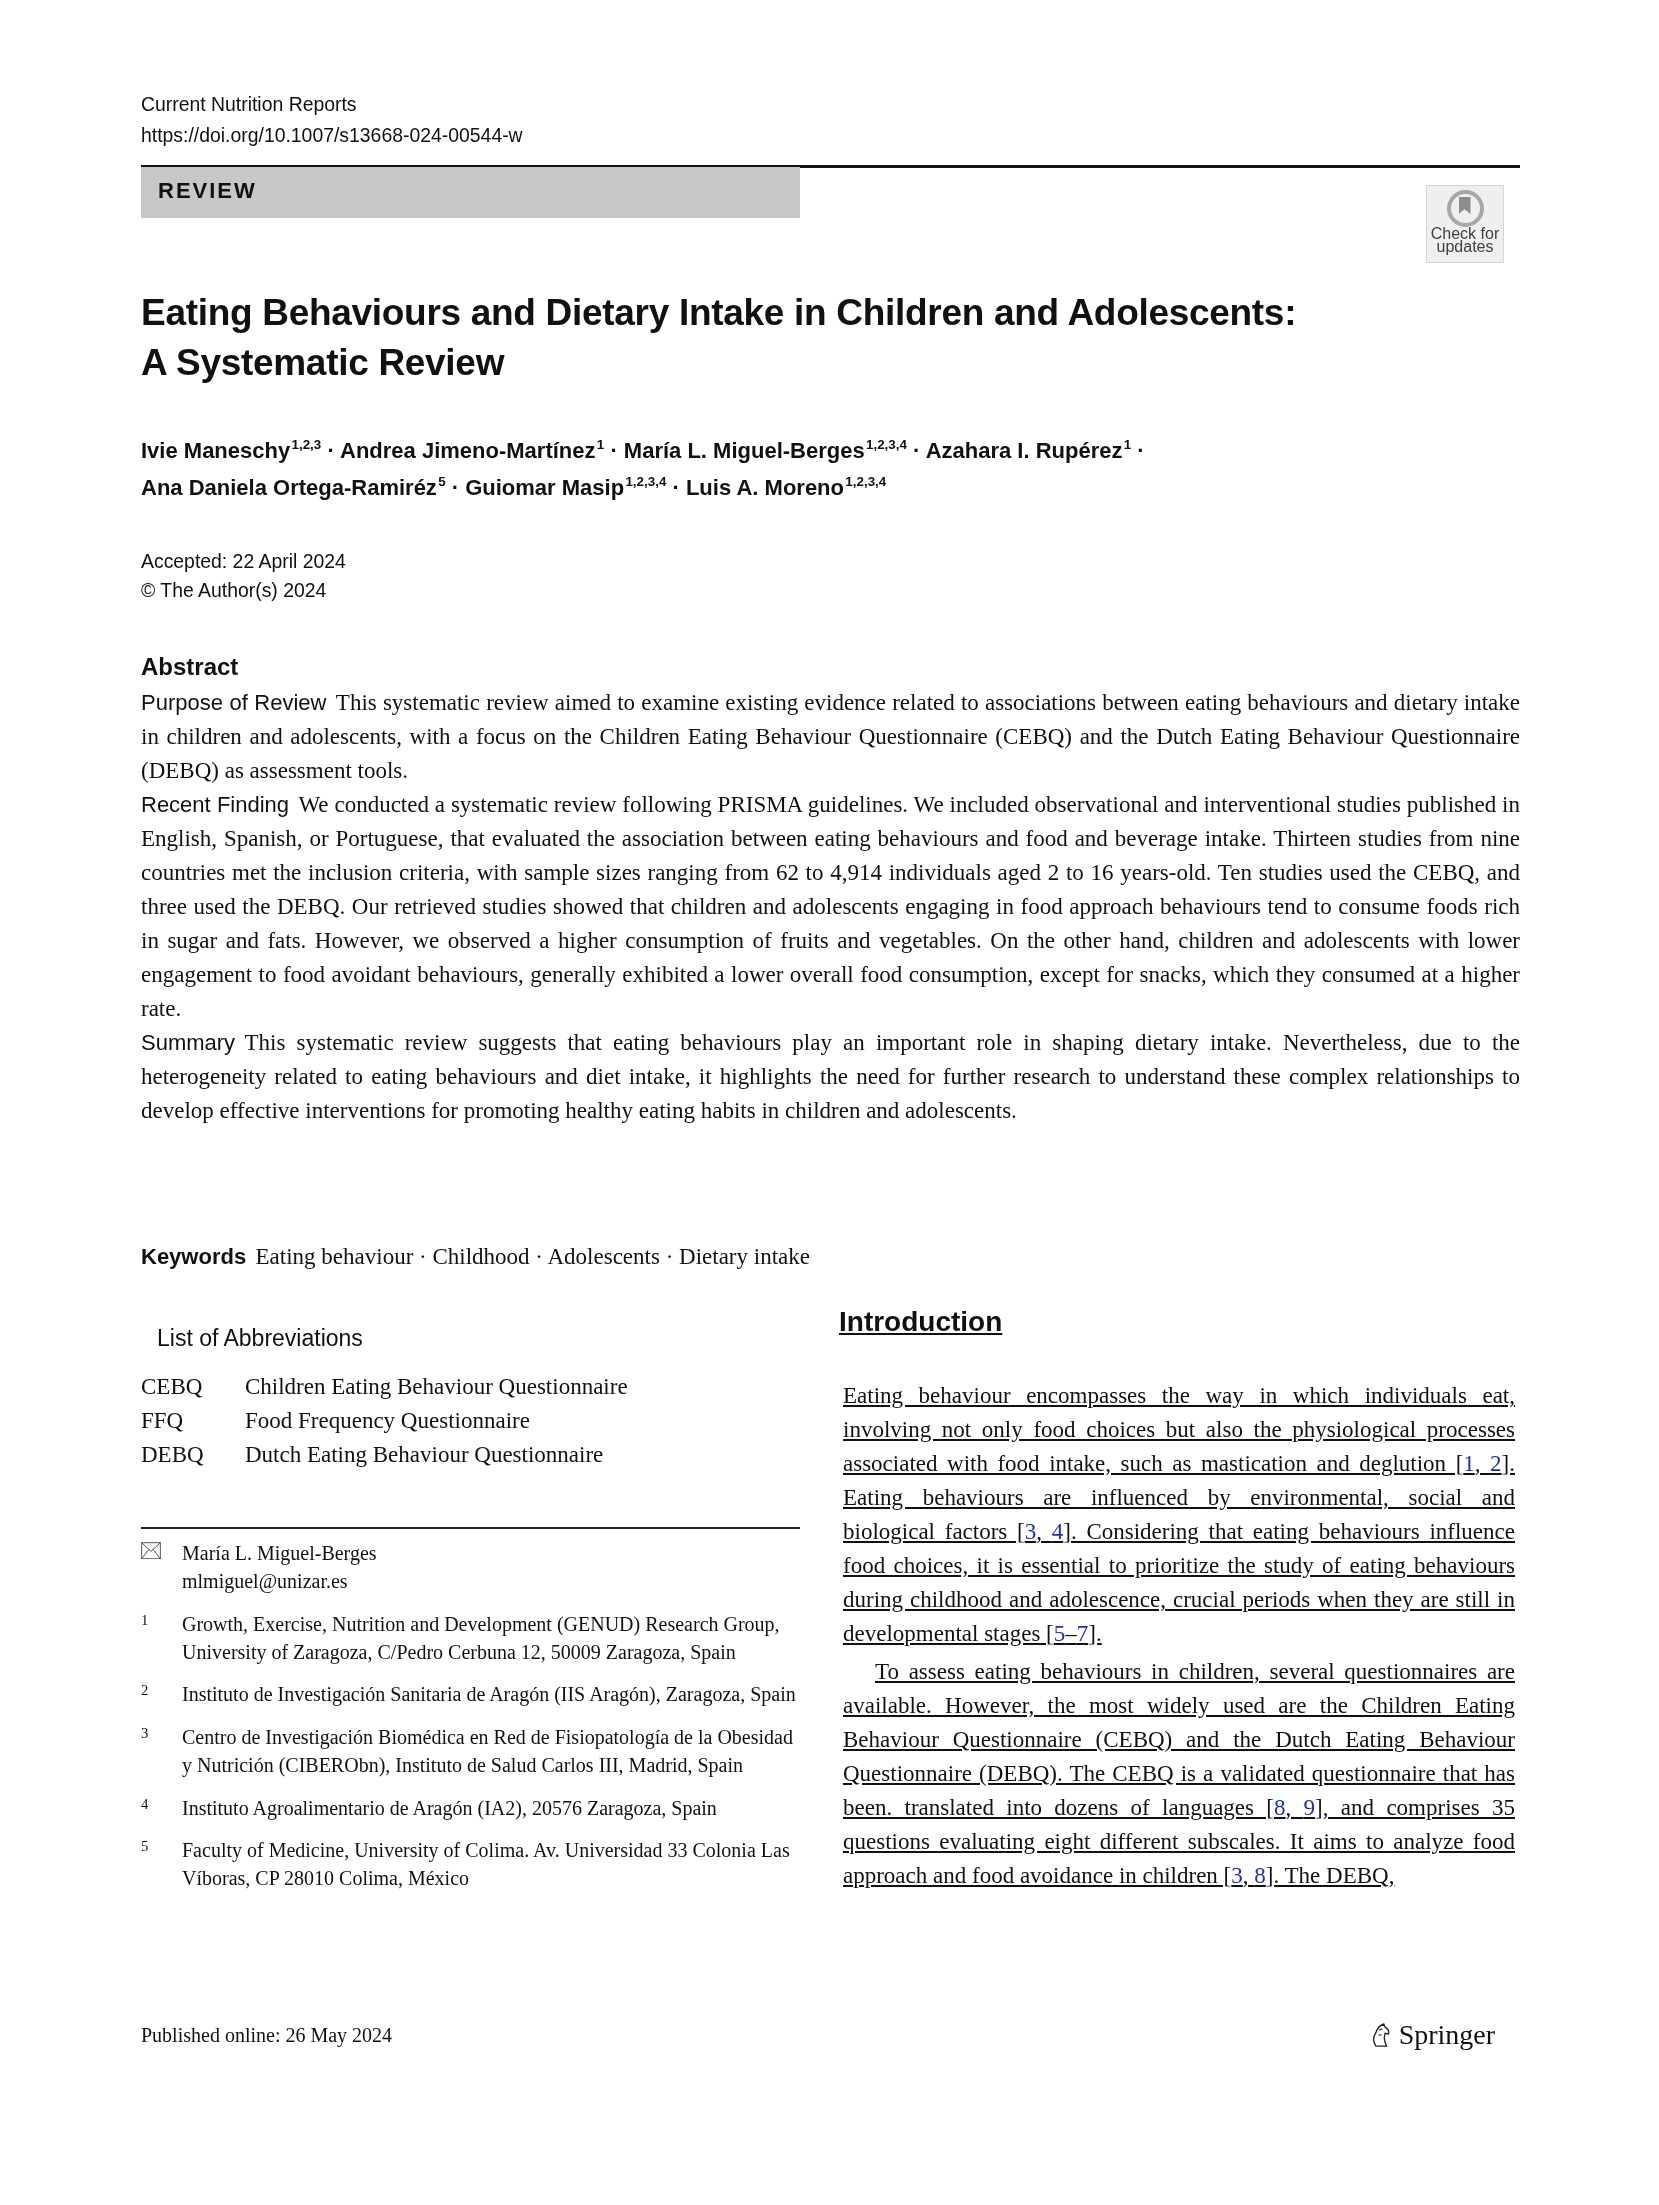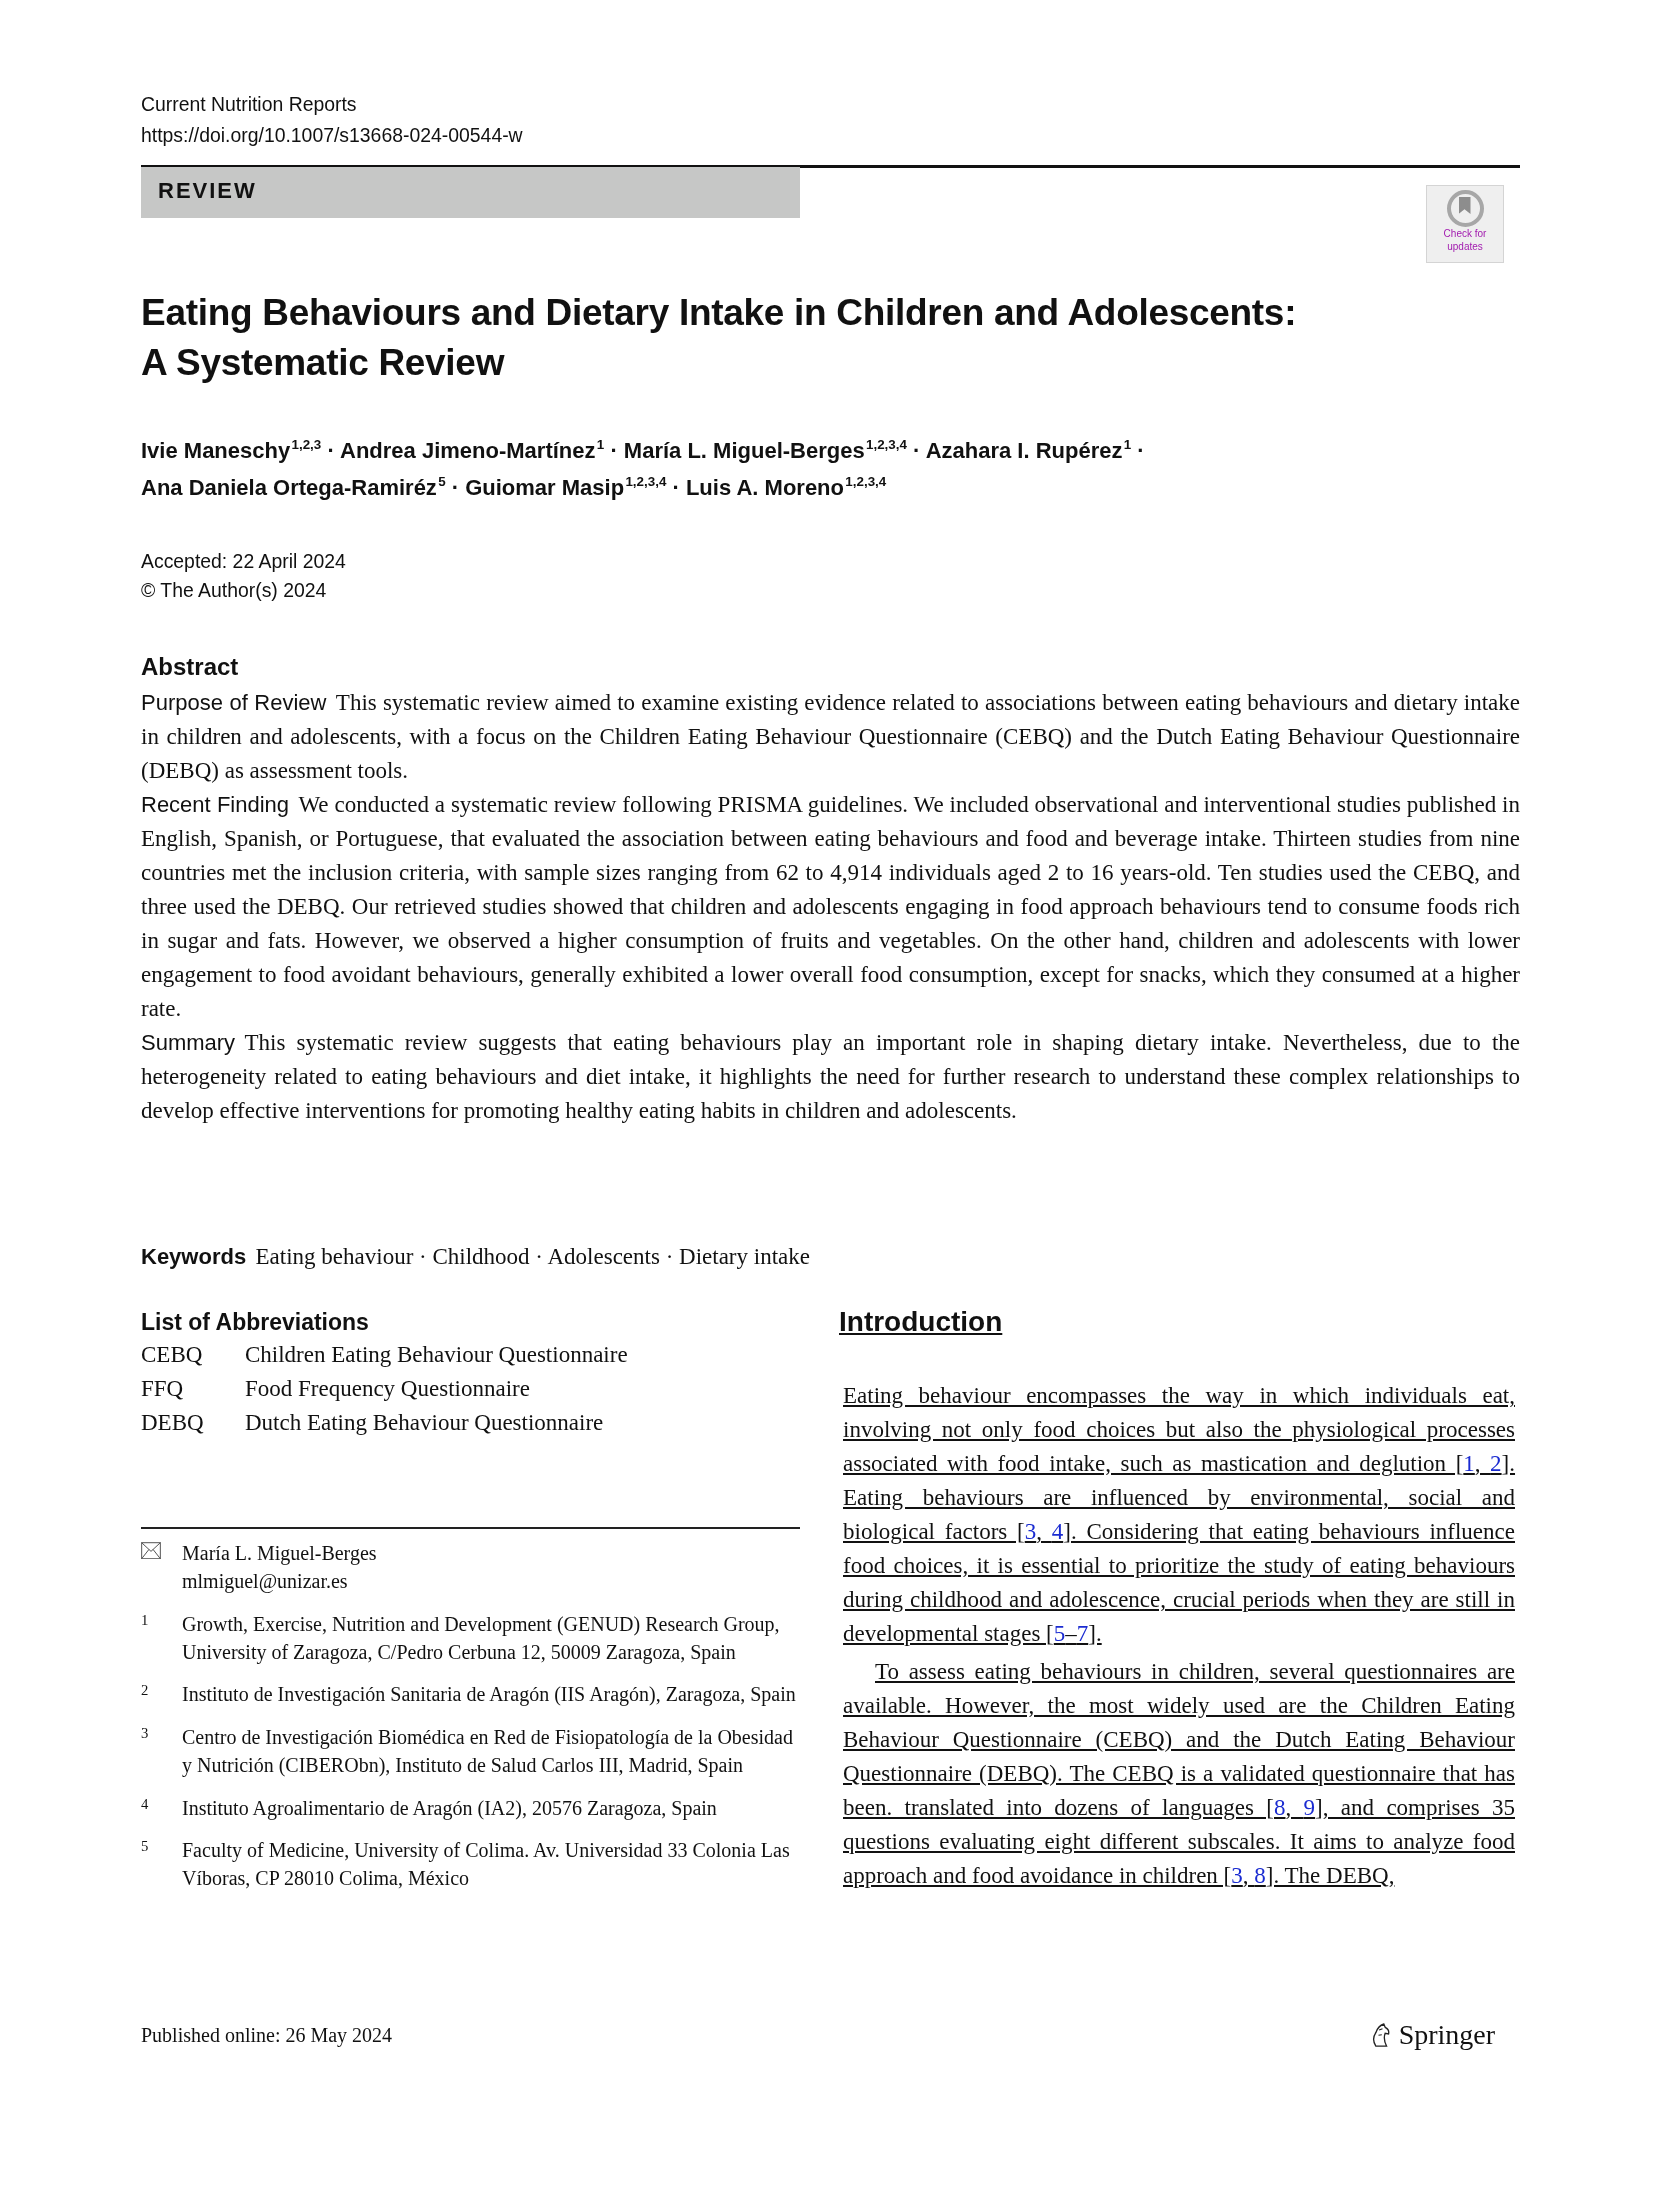--- a/index.html
+++ b/index.html
@@ -9,38 +9,38 @@
   .abs { position: absolute; }
 
   #journal { left: 141px; top: 89px; font-size: 19.4px; line-height: 31px; }
   #topline { left: 141px; top: 165px; width: 1379px; height: 2.7px; background: #111; }
   #review-band { left: 141px; top: 167px; width: 659px; height: 51px; background: #c6c7c6; }
   #review-label { left: 158px; top: 178px; font-size: 22px; font-weight: bold; letter-spacing: 2px; }
 
   #updates { left: 1426px; top: 185px; width: 76px; height: 76px; background: #efefef; border: 1.3px solid #d4d4d4; text-align: center; }
   #updates .ring { width: 37px; height: 37px; border-radius: 50%; border: 4.7px solid #a7a7a7; margin: 4px auto 0; position: relative; box-sizing: border-box; }
   #updates .flag { position: absolute; left: 8px; top: 2.7px; width: 12px; height: 17.4px; background: #8d8d8d; clip-path: polygon(0 0, 100% 0, 100% 100%, 50% 72%, 0 100%); }
-  #updates .txt { font-size: 10px; line-height: 12.7px; color: #a21caf; margin-top: 1.3px; }
+  #updates .txt { font-size: 16px; line-height: 12.7px; color: #404040; margin-top: 1.3px; }
 
   #title { left: 141px; top: 288px; width: 1339px; font-size: 37px; font-weight: bold; line-height: 50px; letter-spacing: -0.3px; }
   #authors { left: 141px; top: 432px; width: 1379px; font-size: 22px; font-weight: bold; line-height: 37px; }
   #authors sup { font-size: 13.4px; vertical-align: 9.4px; line-height: 0; margin-left: 1.3px; }
 
   #dates { left: 141px; top: 547px; font-size: 19.4px; line-height: 29.4px; }
 
   #abstract { left: 141px; top: 651px; width: 1379px; }
   #abstract h2 { font-size: 24px; margin: 0 0 2.7px 0; font-weight: bold; line-height: 32px; }
   .abs-p { font-size: 23px; line-height: 34px; text-align: justify; margin: 0; }
   .abs-p .lead { font-weight: normal; font-size: 22px; margin-right: 9.4px; }
 
   #keywords { left: 141px; top: 1240px; font-size: 23px; line-height: 33px; }
   #keywords .lead { font-weight: bold; font-size: 22px; margin-right: 9.4px; }
 
   #abbrev { left: 141px; top: 1306px; width: 659px; }
-  #abbrev h3 { font-size: 23px; font-weight: bold; margin: 0; line-height: 32px; }
+  #abbrev h3 { font-size: 23px; font-weight: normal; margin: 16px; line-height: 32px; }
   .abbr-row { display: flex; font-size: 23px; line-height: 34px; }
   .abbr-row .k { width: 104px; }
 
   #fn-rule { left: 141px; top: 1527px; width: 659px; height: 2px; background: #222; }
   #footnotes { left: 141px; top: 1539px; width: 659px; font-size: 20px; line-height: 28px; }
   .fn { display: flex; margin-bottom: 14.7px; }
   .fn .mark { width: 41px; flex: none; font-size: 14.7px; line-height: 20px; }
   .fn .mark.env { font-size: 20px; line-height: 27px; color: #555; }
 
   #intro { left: 839px; top: 1302px; width: 680px; text-decoration: underline; }

